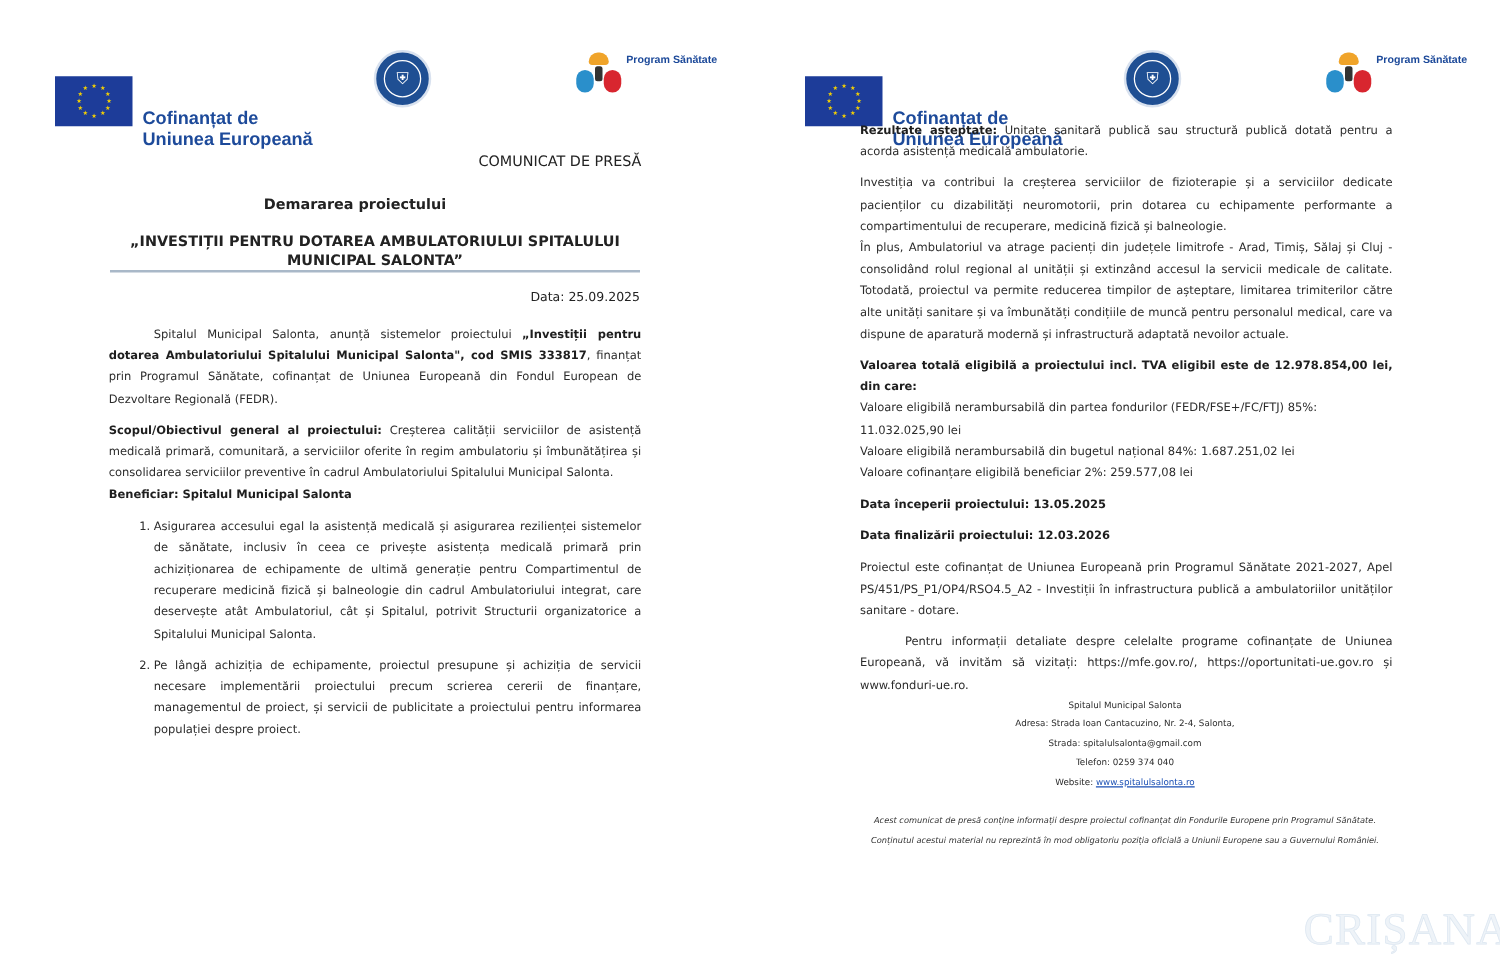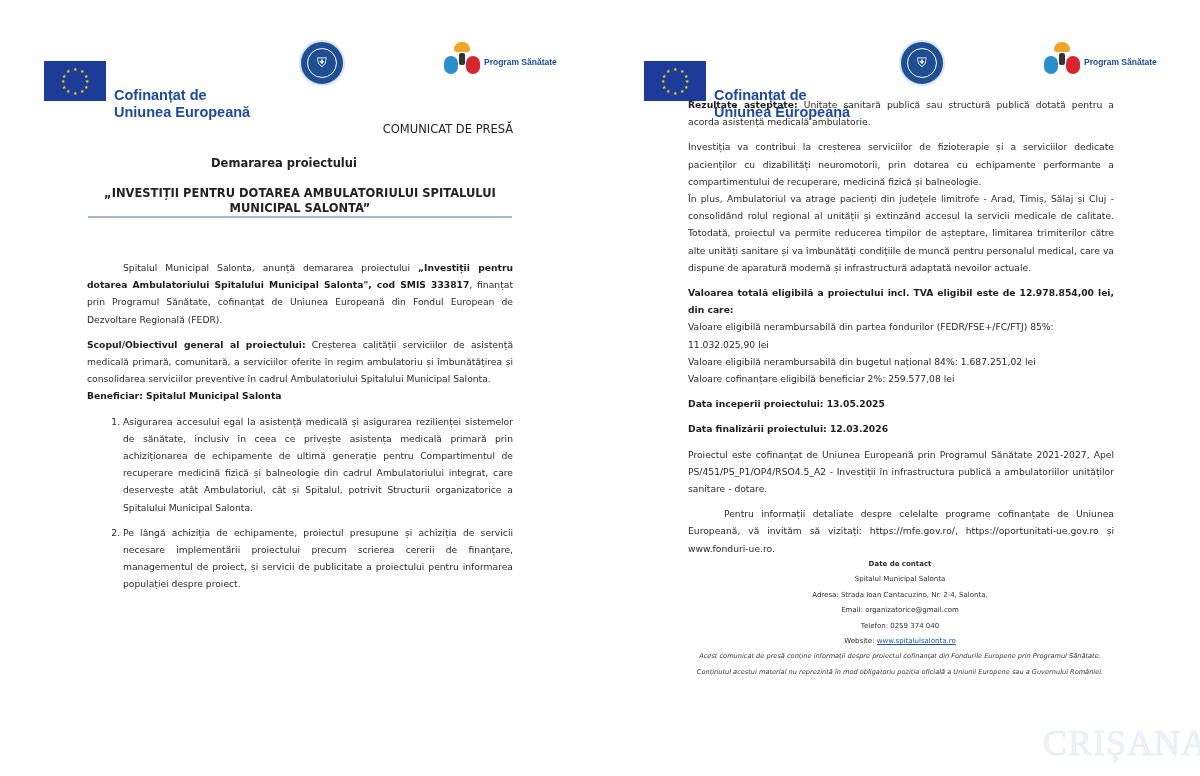--- a/index.html
+++ b/index.html
@@ -9,21 +9,21 @@
   .page.right { left:600px; }
 
   .logo-eu { position:absolute; top:41px; left:44px; display:flex; align-items:center; }
   .eu-flag { width:62px; height:40px; background:#1d3c99; position:relative; }
   .eu-flag span { position:absolute; color:#f6d100; font-size:5px; line-height:5px; }
   .eu-text { margin-left:8px; font-family:"Liberation Sans", sans-serif; font-weight:bold; color:#1d4a9a; font-size:14.5px; line-height:17px;margin-top:46px; }
 
   .logo-gov { position:absolute; top:40px; left:299px; width:46px; height:46px; border-radius:50%; background:#1f4f93; border:2px solid #d9e2ef; box-sizing:border-box; display:flex; align-items:center; justify-content:center; }
   .logo-gov .inner { width:28px; height:28px; border-radius:50%; border:1.5px solid #ffffff; display:flex; align-items:center; justify-content:center; color:#fff; font-size:13px; }
 
-  .logo-ps { position:absolute; top:42px; left:442px; display:flex; align-items:center; }
+  .logo-ps { position:absolute; top:42px; left:459px; display:flex; }
   .ps-mark { width:40px; height:40px; position:relative; }
   .ps-mark .h1 { position:absolute; left:12px; top:0; width:16px; height:10px; background:#f0a42a; border-radius:8px 8px 3px 3px; }
   .ps-mark .h2 { position:absolute; left:2px; top:14px; width:14px; height:18px; background:#2a8fcb; border-radius:7px; }
   .ps-mark .h3 { position:absolute; left:24px; top:14px; width:14px; height:18px; background:#d8262f; border-radius:7px; }
   .ps-mark .h4 { position:absolute; left:17px; top:11px; width:6px; height:12px; background:#333; border-radius:2px; }
   .ps-text { font-family:"Liberation Sans", sans-serif; font-size:8.5px; color:#1d4a9a; font-weight:bold; margin-left:2px; }
 
   .doc { position:absolute; left:87px; width:426px; font-size:9.2px; line-height:17.2px; color:#2b2b2b; }
   .right .doc { left:688px; left:88px; }
   .title1 { position:absolute; top:122px; left:87px; width:426px; text-align:right; font-size:11.5px; color:#222; }
@@ -78,23 +78,24 @@
         <div class="h3"></div>
         <div class="h4"></div>
       </div>
     <span class="ps-text">Program Sănătate</span>
   </div>
 
   <div class="title1">COMUNICAT DE PRESĂ</div>
   <div class="title2">Demararea proiectului</div>
   <div class="title3">„INVESTIȚII PENTRU DOTAREA AMBULATORIULUI SPITALULUI MUNICIPAL SALONTA”</div>
   <div class="rule"></div>
+  <div class="date">Data: 25.09.2025</div>
 
   <div class="doc" style="top:259px">
-    <p class="indent"><span>Spitalul Municipal Salonta, anunță demararea proiectului </span><b>„Investiții pentru dotarea Ambulatoriului Spitalului Municipal Salonta", cod SMIS 333817</b><span>, finanțat prin Programul Sănătate, cofinanțat de Uniunea Europeană din Fondul European de Dezvoltare Regională (FEDR).</span></p>
+    <p class="indent"><span>Spitalul Municipal Salonta, anunță sistemelor proiectului </span><b>„Investiții pentru dotarea Ambulatoriului Spitalului Municipal Salonta", cod SMIS 333817</b><span>, finanțat prin Programul Sănătate, cofinanțat de Uniunea Europeană din Fondul European de Dezvoltare Regională (FEDR).</span></p>
     <div class="gap"></div>
     <p><b>Scopul/Obiectivul general al proiectului:</b><span> Creșterea calității serviciilor de asistență medicală primară, comunitară, a serviciilor oferite în regim ambulatoriu și îmbunătățirea și consolidarea serviciilor preventive în cadrul Ambulatoriului Spitalului Municipal Salonta.</span></p>
     <p><b>Beneficiar: Spitalul Municipal Salonta</b></p>
     <div class="gap"></div>
     <ol>
       <li>Asigurarea accesului egal la asistență medicală și asigurarea rezilienței sistemelor de sănătate, inclusiv în ceea ce privește asistența medicală primară prin achiziționarea de echipamente de ultimă generație pentru Compartimentul de recuperare medicină fizică și balneologie din cadrul Ambulatoriului integrat, care deservește atât Ambulatoriul, cât și Spitalul, potrivit Structurii organizatorice a Spitalului Municipal Salonta.</li>
       <li style="margin-top:8px">Pe lângă achiziția de echipamente, proiectul presupune și achiziția de servicii necesare implementării proiectului precum scrierea cererii de finanțare, managementul de proiect, și servicii de publicitate a proiectului pentru informarea populației despre proiect.</li>
     </ol>
   </div>
 </div>
@@ -147,24 +148,23 @@
     <p><b>Data  începerii proiectului: 13.05.2025</b></p>
     <div class="gap"></div>
     <p><b>Data finalizării proiectului: 12.03.2026</b></p>
     <div class="gap"></div>
     <p>Proiectul este cofinanțat de Uniunea Europeană prin Programul Sănătate 2021-2027, Apel PS/451/PS_P1/OP4/RSO4.5_A2 - Investiții în infrastructura publică a ambulatoriilor unităților sanitare - dotare.</p>
     <div class="gap"></div>
     <p class="indent">Pentru informații detaliate despre celelalte programe cofinanțate de Uniunea Europeană, vă invităm să vizitați: https://mfe.gov.ro/, https://oportunitati-ue.gov.ro și www.fonduri-ue.ro.</p>
   </div>
 
   <div class="contact" style="top:557px">
-    <div style="font-weight:bold">Date de contact</div>
     <div>Spitalul Municipal Salonta</div>
     <div>Adresa: Strada Ioan Cantacuzino, Nr. 2-4, Salonta,</div>
-    <div>Email: organizatorice@gmail.com</div>
+    <div>Strada: spitalulsalonta@gmail.com</div>
     <div>Telefon: 0259 374 040</div>
     <div><span>Website: </span><a>www.spitalulsalonta.ro</a></div>
   </div>
 
   <div class="disclaimer" style="top:649px">Acest comunicat de presă conține informații despre proiectul cofinanțat din Fondurile Europene  prin Programul Sănătate. Conținutul acestui material nu reprezintă în mod obligatoriu poziția oficială a Uniunii Europene sau a Guvernului României.</div>
 </div>
 
 <div class="watermark">CRIȘANA</div>
 
 </body></html>

